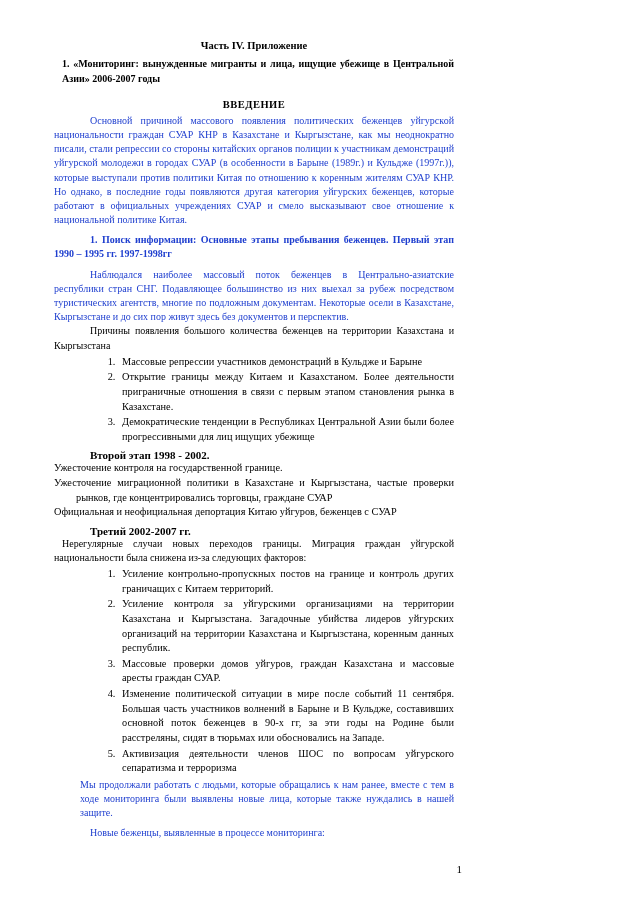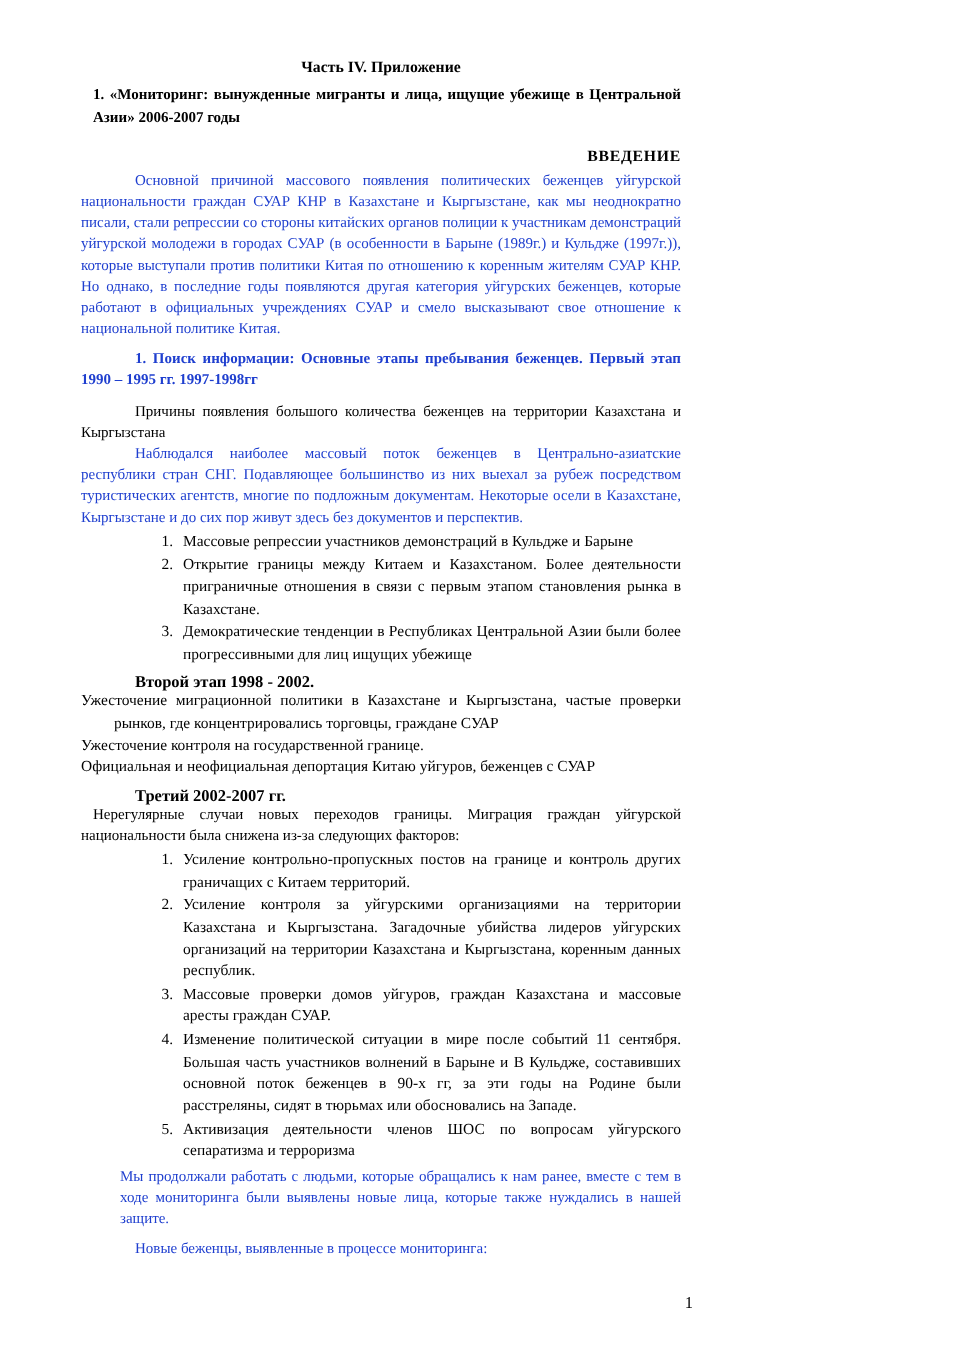--- a/index.html
+++ b/index.html
@@ -31,21 +31,21 @@
   .title-line2 {
     display: block;
     text-align: justify;
     text-align-last: left;
     margin-top: 2px;
     font-weight: bold;
     font-size: 10px;
     padding-left: 8px;
   }
   .section-heading {
-    text-align: right;
+    text-align: center;
     font-weight: bold;
     font-size: 10.5px;
     margin-top: 13px;
     margin-bottom: 4px;
     letter-spacing: 0.5px;
   }
   p.body {
     font-size: 10px;
     line-height: 1.42;
     text-align: justify;
@@ -112,34 +112,34 @@
   <div class="section-heading">ВВЕДЕНИЕ</div>
 
   <p class="body blue">Основной причиной массового появления политических беженцев уйгурской национальности граждан СУАР КНР в Казахстане и Кыргызстане, как мы неоднократно писали, стали репрессии со стороны китайских органов полиции к участникам демонстраций уйгурской молодежи в городах СУАР (в особенности в Барыне (1989г.) и Кульдже (1997г.)), которые выступали против политики Китая по отношению к коренным жителям СУАР КНР. Но однако, в последние годы появляются другая категория уйгурских беженцев, которые работают в официальных учреждениях СУАР и смело высказывают свое отношение к национальной политике Китая.</p>
 
   <div class="small-gap"></div>
 
   <p class="body blue bold">1. Поиск информации: Основные этапы пребывания беженцев. Первый этап 1990 – 1995 гг. 1997-1998гг</p>
 
   <div class="small-gap"></div>
 
+  <p class="body blue">Наблюдался наиболее массовый поток беженцев в Центрально-азиатские республики стран СНГ. Подавляющее большинство из них выехал за рубеж посредством туристических агентств, многие по подложным документам. Некоторые осели в Казахстане, Кыргызстане и до сих пор живут здесь без документов и перспектив.</p>
+
   <p class="body">Причины появления большого количества беженцев на территории Казахстана и Кыргызстана</p>
-
-  <p class="body blue">Наблюдался наиболее массовый поток беженцев в Центрально-азиатские республики стран СНГ. Подавляющее большинство из них выехал за рубеж посредством туристических агентств, многие по подложным документам. Некоторые осели в Казахстане, Кыргызстане и до сих пор живут здесь без документов и перспектив.</p>
 
   <ol class="num">
     <li>Массовые репрессии участников демонстраций в Кульдже и Барыне</li>
     <li>Открытие границы между Китаем и Казахстаном. Более деятельности приграничные отношения в связи с первым этапом становления рынка в Казахстане.</li>
     <li>Демократические тенденции в Республиках Центральной Азии были более прогрессивными для лиц ищущих убежище</li>
   </ol>
 
   <p class="indent-head">Второй этап 1998 - 2002.</p>
 
+  <p class="hang">Ужесточение контроля на государственной границе.</p>
   <p class="hang hang-in">Ужесточение миграционной политики в Казахстане и Кыргызстана, частые проверки рынков, где концентрировались торговцы, граждане СУАР</p>
-  <p class="hang">Ужесточение контроля на государственной границе.</p>
   <p class="hang">Официальная и неофициальная депортация Китаю уйгуров, беженцев с СУАР</p>
 
   <p class="indent-head">Третий 2002-2007 гг.</p>
 
   <p class="body noindent" style="text-indent:8px;">Нерегулярные случаи новых переходов границы. Миграция граждан уйгурской национальности была снижена из-за следующих факторов:</p>
 
   <ol class="num">
     <li>Усиление контрольно-пропускных постов на границе и контроль других граничащих с Китаем территорий.</li>
     <li>Усиление контроля за уйгурскими организациями на территории Казахстана и Кыргызстана. Загадочные убийства лидеров уйгурских организаций на территории Казахстана и Кыргызстана, коренным данных республик.</li>
     <li>Массовые проверки домов уйгуров, граждан Казахстана и массовые аресты граждан СУАР.</li>

